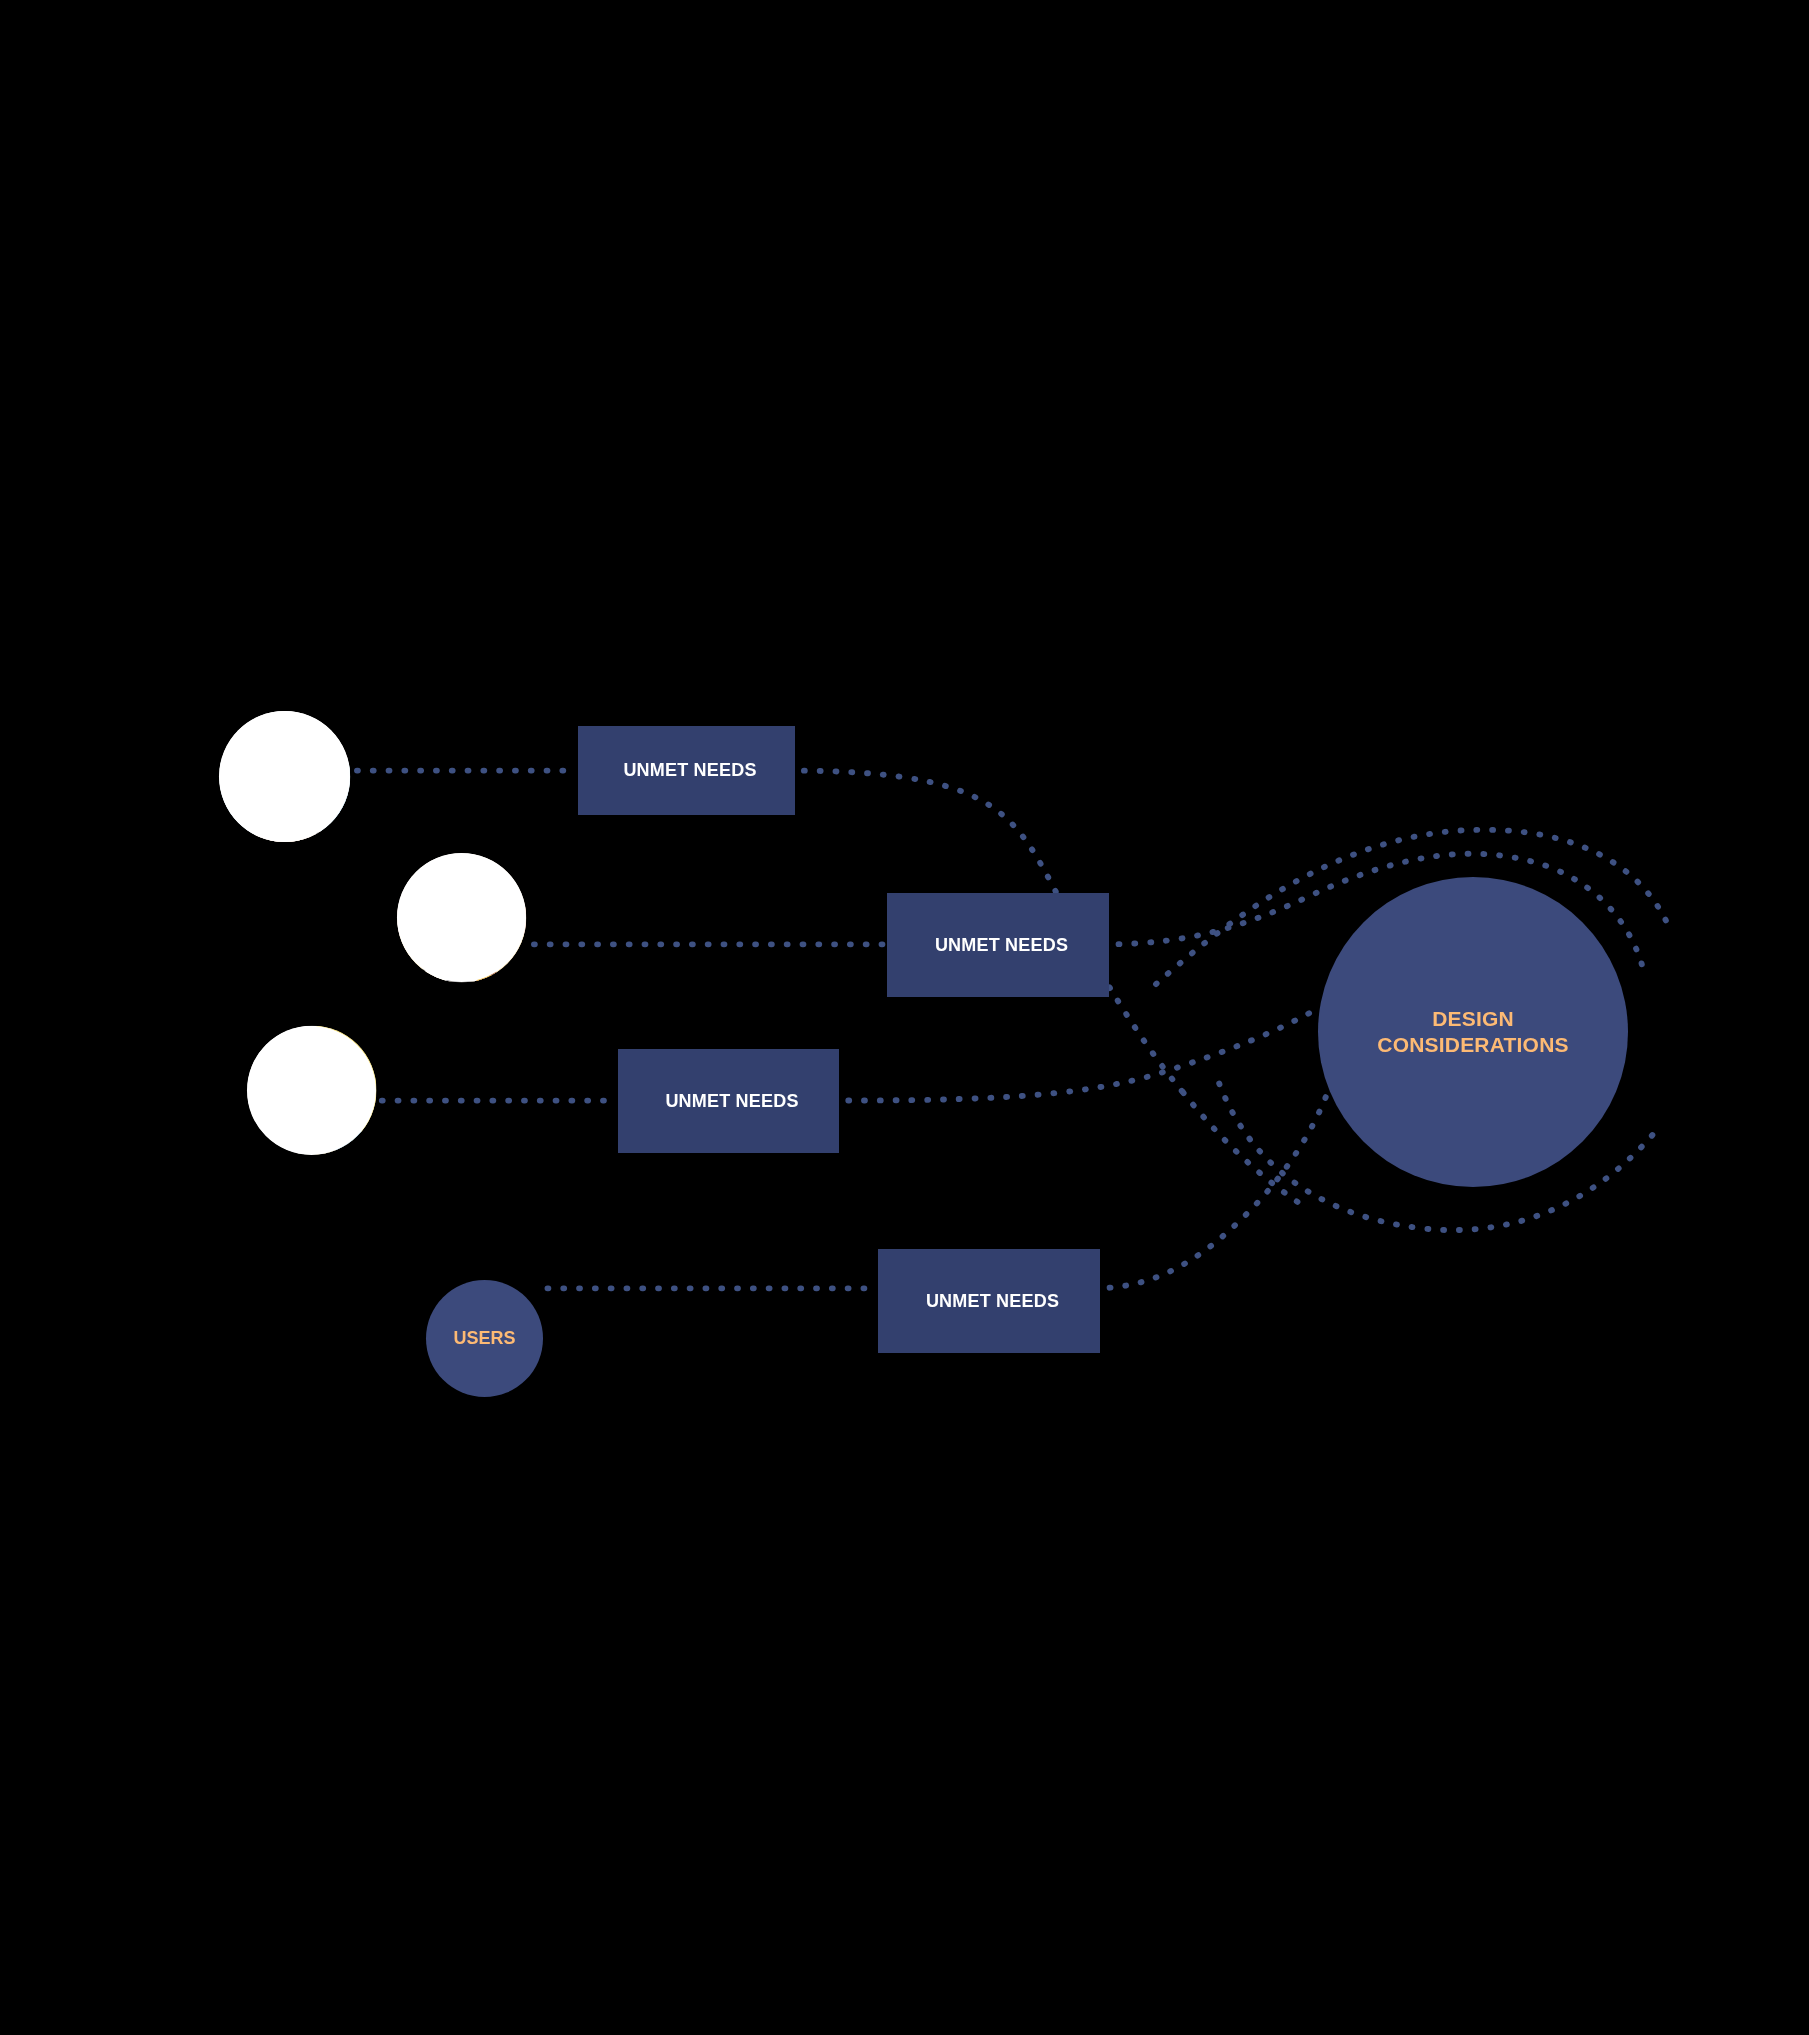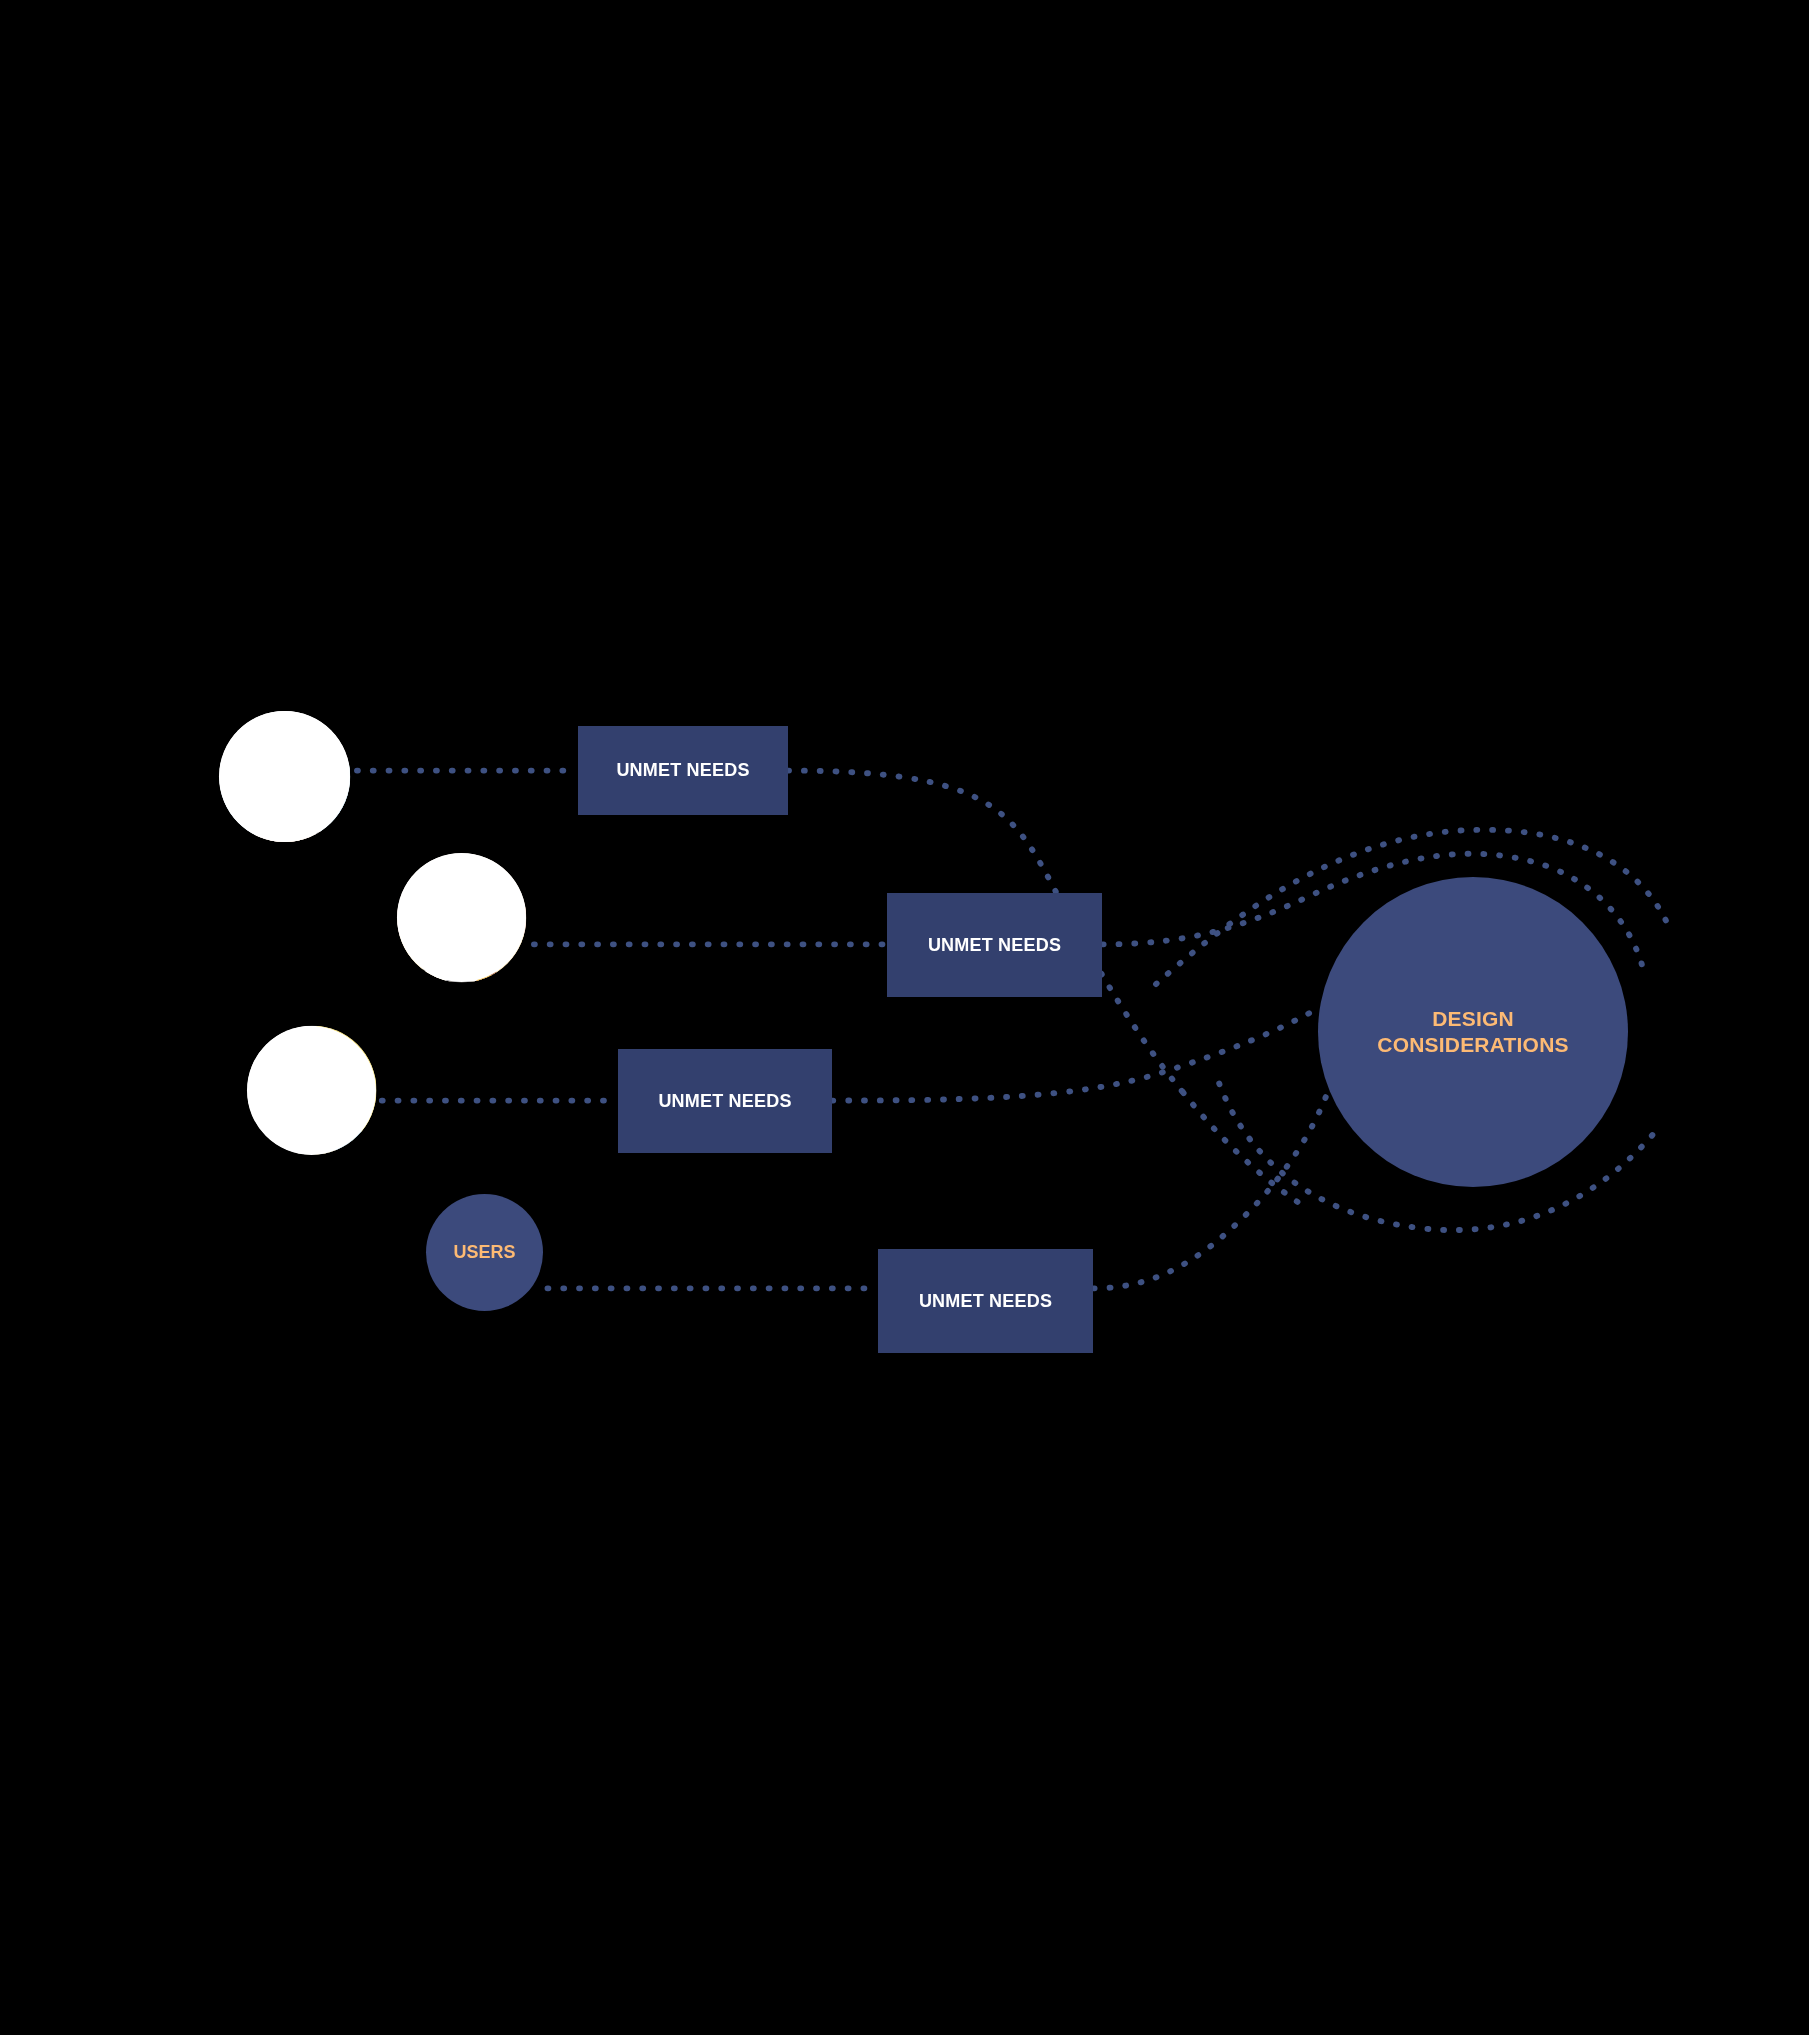--- a/index.html
+++ b/index.html
@@ -28,20 +28,21 @@
     display: flex;
     align-items: center;
     justify-content: center;
     color: #ffffff;
     font-weight: bold;
     letter-spacing: 0.2px;
     font-size: 18px;
     font-family: "Liberation Sans", sans-serif;
     text-align: center;
     line-height: 1.15;
+    padding-left: 7px;
   }
   .node-circle {
     position: absolute;
     border-radius: 50%;
     background: #3c4a7c;
     display: flex;
     align-items: center;
     justify-content: center;
     color: #fdba74;
     font-weight: bold;
@@ -169,21 +170,21 @@
       <path d="M 588 2486 Q 630 2468 672 2486" stroke="#2f6e3d" stroke-width="5" fill="none"></path>
       <path d="M 596 2512 Q 650 2498 700 2520 Q 650 2544 596 2512 Z" fill="#3dbfa0"></path>
       <path d="M 600 2540 Q 650 2528 700 2548" stroke="#17171c" stroke-width="6" fill="none"></path>
     </g>
   </svg>
 
   <div class="avatar" style="left:219px; top:711px; width:131px; height:131px;"></div>
   <div class="avatar" style="left:397px; top:853px; width:129px; height:129px;"></div>
   <div class="avatar" style="left:247px; top:1026px; width:129px; height:129px;"></div>
 
-  <div class="node-circle" style="left:426px; top:1194px; width:117px; height:117px;">
+  <div class="node-circle" style="left:426px; top:1280px; width:117px; height:117px;">
     <span>USERS</span>
   </div>
 
   <div class="node-box" style="left:578px; top:726px; width:210px; height:89px;">
     <span>UNMET NEEDS</span>
   </div>
   <div class="node-box" style="left:887px; top:893px; width:215px; height:104px;">
     <span>UNMET NEEDS</span>
   </div>
   <div class="node-box" style="left:618px; top:1049px; width:214px; height:104px;">

